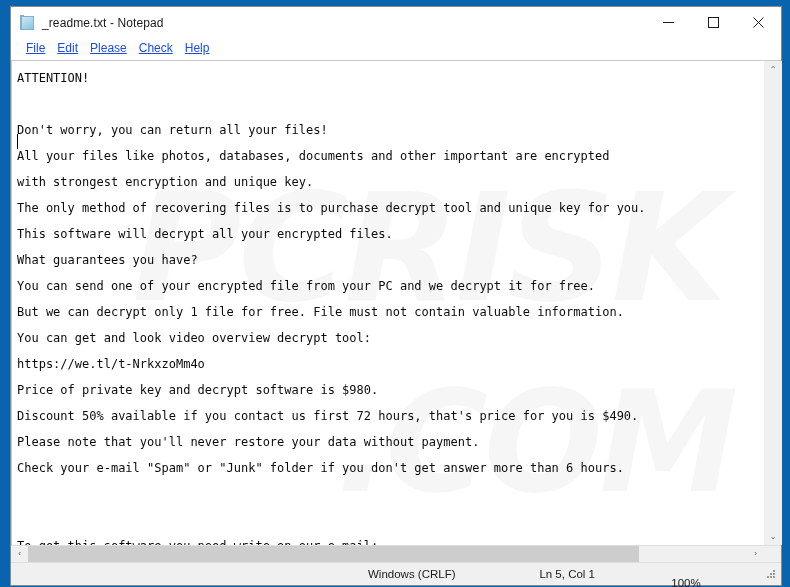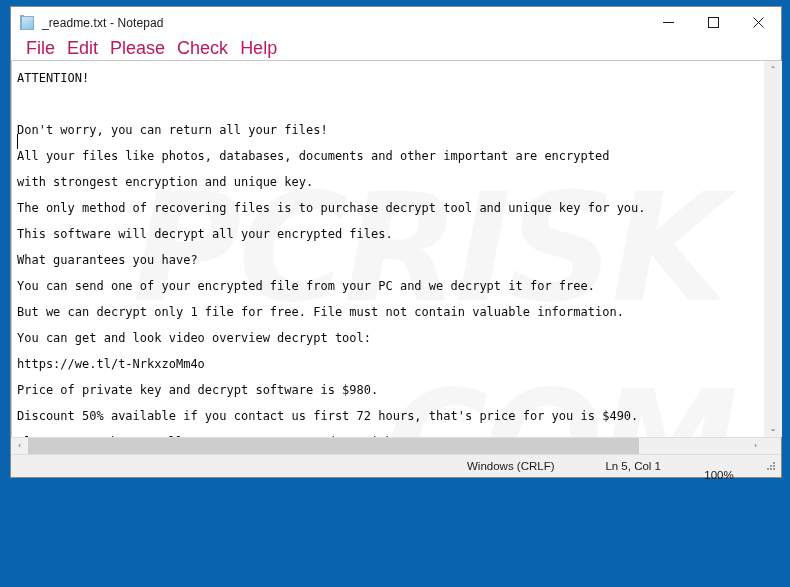--- a/index.html
+++ b/index.html
@@ -15,21 +15,21 @@
   #desktop {
     position: relative;
     width: 790px; height: 587px;
     background: #0a63ad;
   }
 
   
   #notepad-window {
     position: absolute;
     left: 10px; top: 6px;
-    width: 772px; height: 472px;
+    width: 772px; height: 580px;
     background: #ffffff;
     border: 1px solid #8a8a8a;
     display: flex;
     flex-direction: column;
     box-shadow: 0 0 0 0 rgba(0,0,0,0);
   }
 
   
   #title-bar {
     height: 31px;
@@ -83,25 +83,26 @@
   
   #menu-bar {
     height: 21px;
     background: #ffffff;
     display: flex;
     align-items: center;
     padding-left: 9px;
     flex: 0 0 auto;
   }
   .menu-item {
-    font-size: 18px;
-    color: #be185d;
+    font-size: 12px;
+    color: #1d4ed8;
     padding: 1px 6px 2px 6px;
     white-space: nowrap;
     cursor: default;
+    text-decoration: underline;
   }
 
   
   #editor-area {
     flex: 1 1 auto;
     display: flex;
     flex-direction: column;
     min-height: 0;
     border-top: 1px solid #ffffff;
   }
@@ -225,20 +226,21 @@
     height: 23px;
     flex: 0 0 auto;
     background: #f0f0f0;
     border-top: 1px solid #dedede;
     display: flex;
     align-items: center;
     justify-content: flex-end;
     font-size: 11.5px;
     color: #1a1a1a;
     position: relative;
+    gap: 33px;
   }
   .status-cell {
     padding: 0 10px;
     white-space: nowrap;
   }
   #status-encoding { width: 118px; text-align: left; padding-left: 14px; }
   #status-position  { width: 100px; text-align: right; padding-left: 14px; }
   #status-zoom      { width: 92px;  text-align: center; padding-left: 14px; margin-top: 17px; }
   #resize-grip {
     width: 16px; height: 16px;

